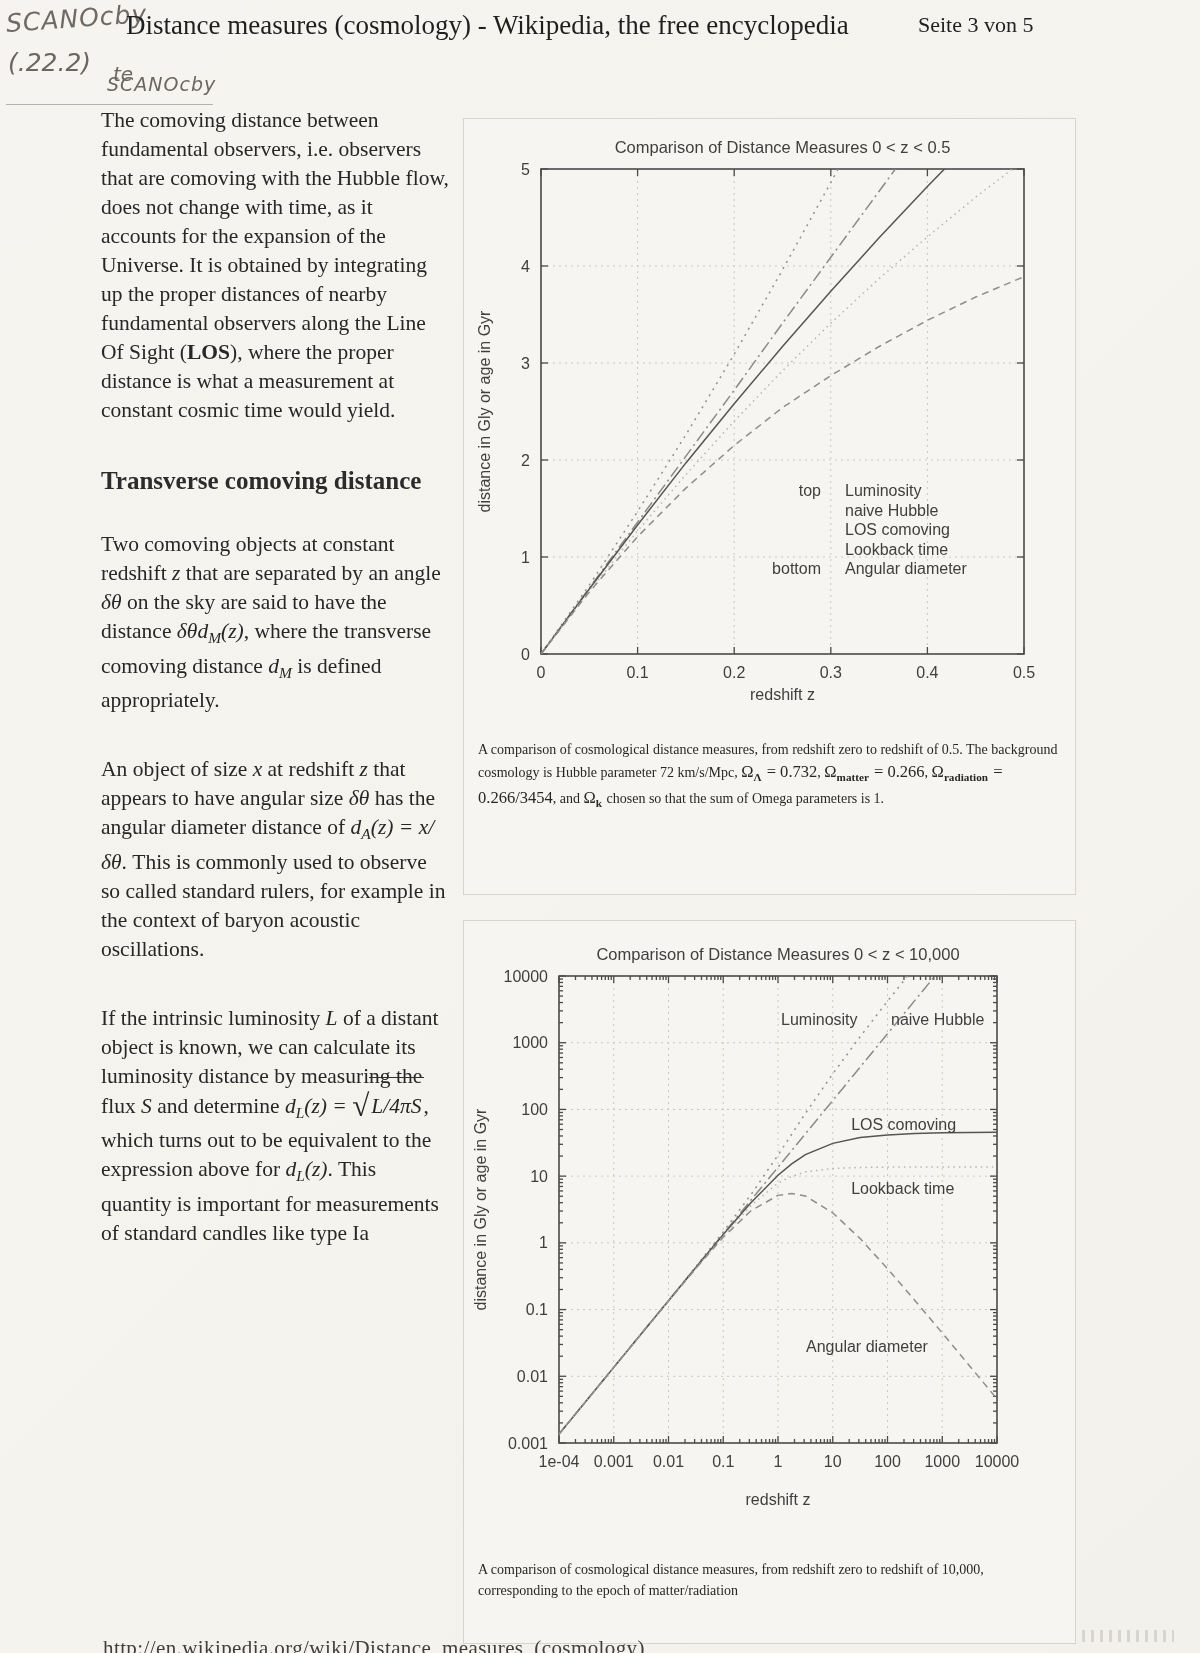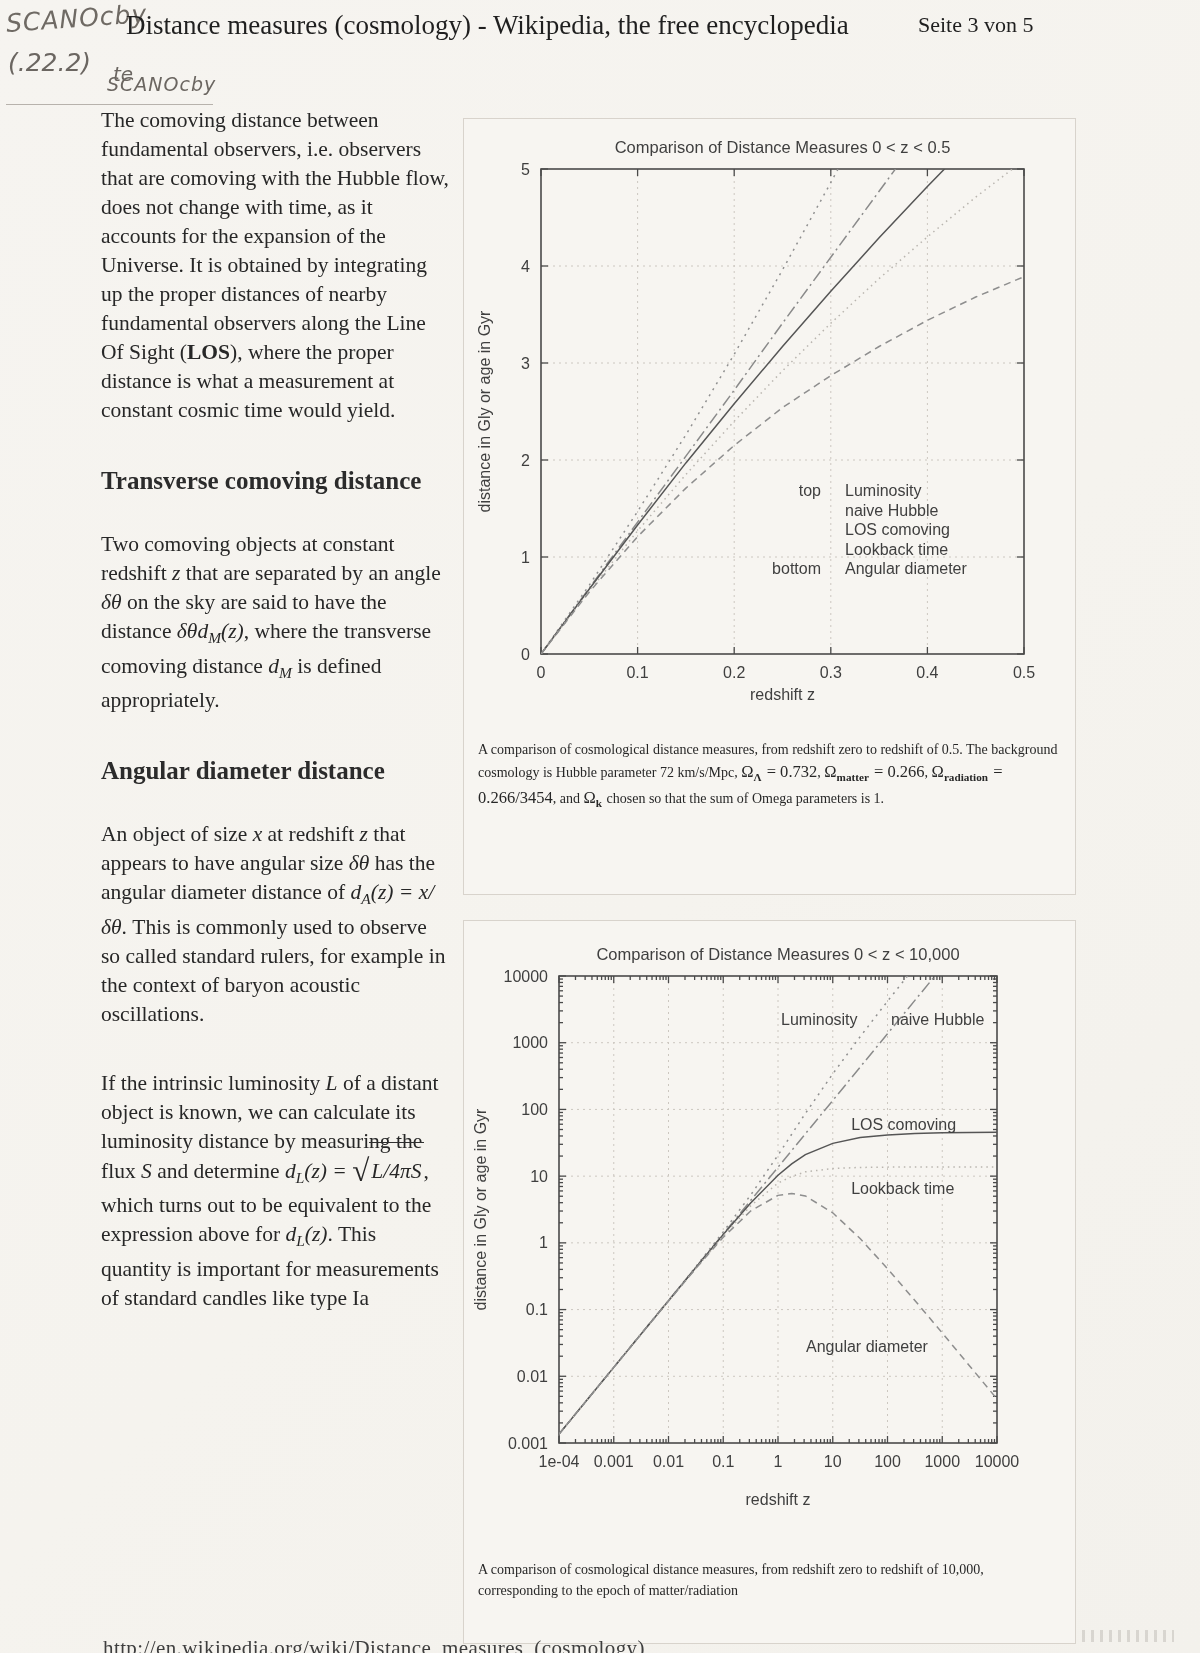--- a/index.html
+++ b/index.html
@@ -53,21 +53,20 @@
   <div class="pink-note">
     <span class="pn-big">(.22.2)</span>
     <span class="pn-sup">te</span>
     <span class="pn-small">SCANOcby</span>
   </div>
 
   <div class="article">
     <p class="para"><span>The comoving distance between fundamental observers, i.e. observers that are comoving with the Hubble flow, does not change with time, as it accounts for the expansion of the Universe. It is obtained by integrating up the proper distances of nearby fundamental observers along the Line Of Sight (</span><span class="b">LOS</span><span>), where the proper distance is what a measurement at constant cosmic time would yield.</span></p>
     <h2>Transverse comoving distance</h2>
     <p class="para"><span>Two comoving objects at constant redshift </span><span class="m">z</span><span> that are separated by an angle </span><span class="m">δθ</span><span> on the sky are said to have the distance </span><span class="m">δθd</span><span class="ms">M</span><span class="m">(z)</span><span>, where the transverse comoving distance </span><span class="m">d</span><span class="ms">M</span><span> is defined appropriately.</span></p>
-    <h2>Angular diameter distance</h2>
     <p class="para"><span>An object of size </span><span class="m">x</span><span> at redshift </span><span class="m">z</span><span> that appears to have angular size </span><span class="m">δθ</span><span> has the angular diameter distance of </span><span class="m">d</span><span class="ms">A</span><span class="m">(z) = x/δθ</span><span>. This is commonly used to observe so called standard rulers, for example in the context of baryon acoustic oscillations.</span></p>
     <p class="para"><span>If the intrinsic luminosity </span><span class="m">L</span><span> of a distant object is known, we can calculate its luminosity distance by measuring the flux </span><span class="m">S</span><span> and determine </span><span class="m">d</span><span class="ms">L</span><span class="m">(z) = </span><span class="rad">√</span><span class="sqrt">L/4πS</span><span>, which turns out to be equivalent to the expression above for </span><span class="m">d</span><span class="ms">L</span><span class="m">(z)</span><span>. This quantity is important for measurements of standard candles like type Ia</span></p>
   </div>
 
   <figure class="fig fig1">
     <svg id="chart1" width="611" height="612">
         <line x1="173.60000000000002" y1="50" x2="173.60000000000002" y2="535" class="grid"></line>
         <line x1="270.20000000000005" y1="50" x2="270.20000000000005" y2="535" class="grid"></line>
         <line x1="366.8" y1="50" x2="366.8" y2="535" class="grid"></line>
         <line x1="463.40000000000003" y1="50" x2="463.40000000000003" y2="535" class="grid"></line>

